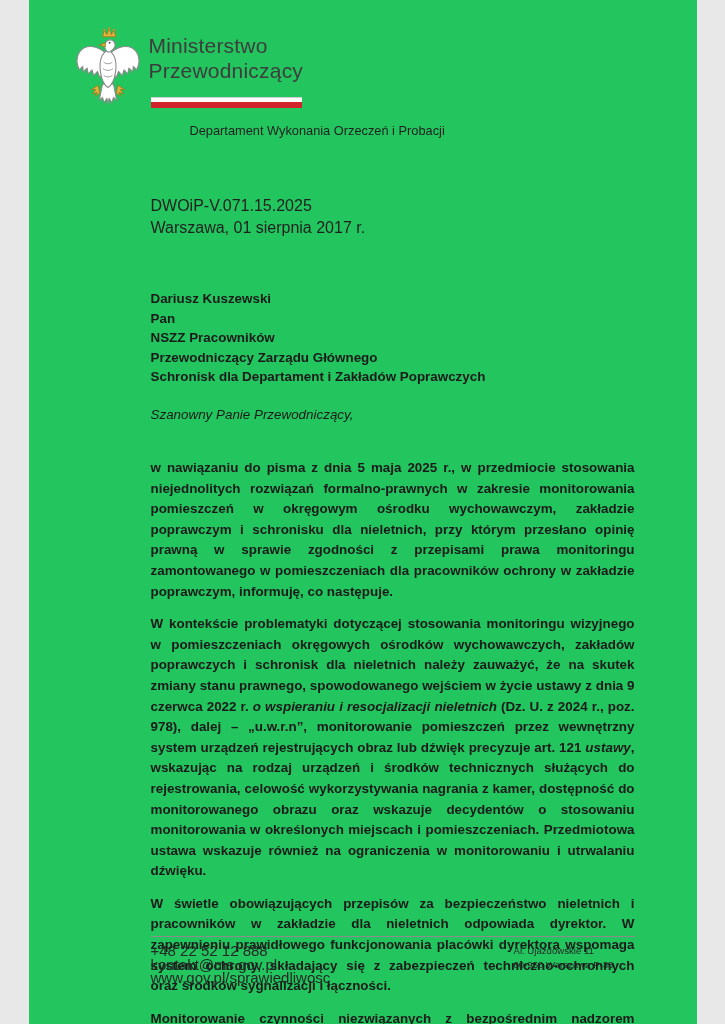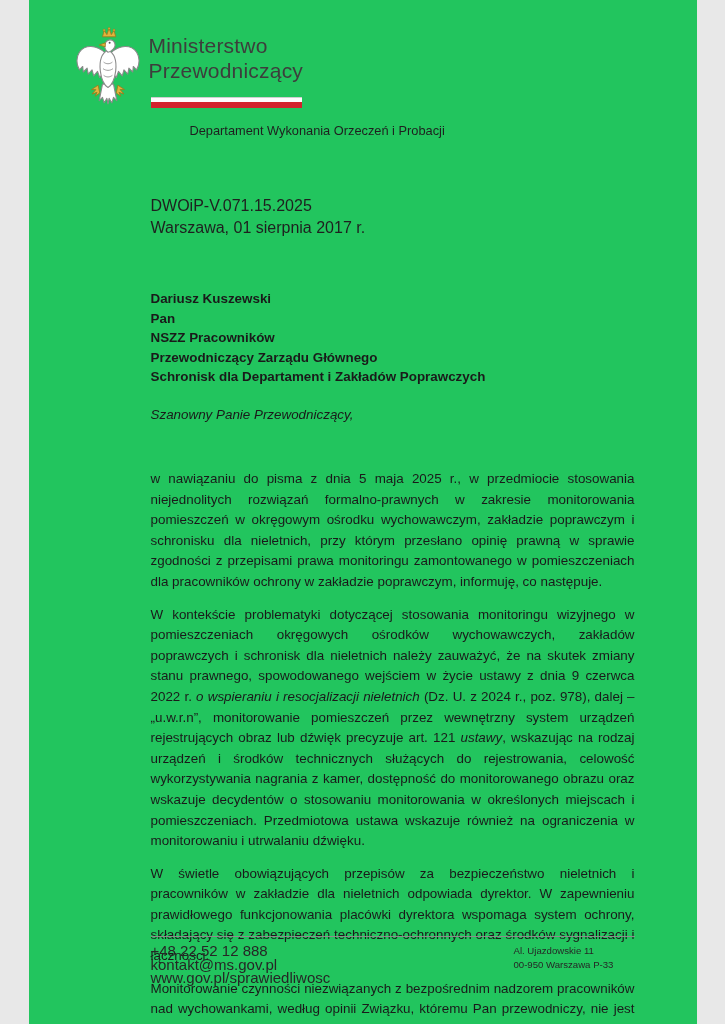--- a/index.html
+++ b/index.html
@@ -39,21 +39,21 @@
   
   .salutation{
     position:absolute;left:122px;top:407px;
     font-size:13.4px;font-style:italic;color:#1a1a1a;
   }
   .body-text{
     position:absolute;left:122px;top:458px;width:484px;
     font-size:13.4px;line-height:20.6px;color:#1a1a1a;
     text-align:justify;
   }
-  .body-text p{margin:11px 0 12px 0;}
+  .body-text p{margin:0 0 12px 0;font-weight:bold;}
   .body-text .it{font-style:italic;}
   
   .footer-rule{
     position:absolute;left:122px;top:936px;width:484px;height:1px;
     background:#8c8c8c;
   }
   .footer-left{
     position:absolute;left:122px;top:944px;
     font-size:15px;line-height:13.5px;color:#262626;
   }

